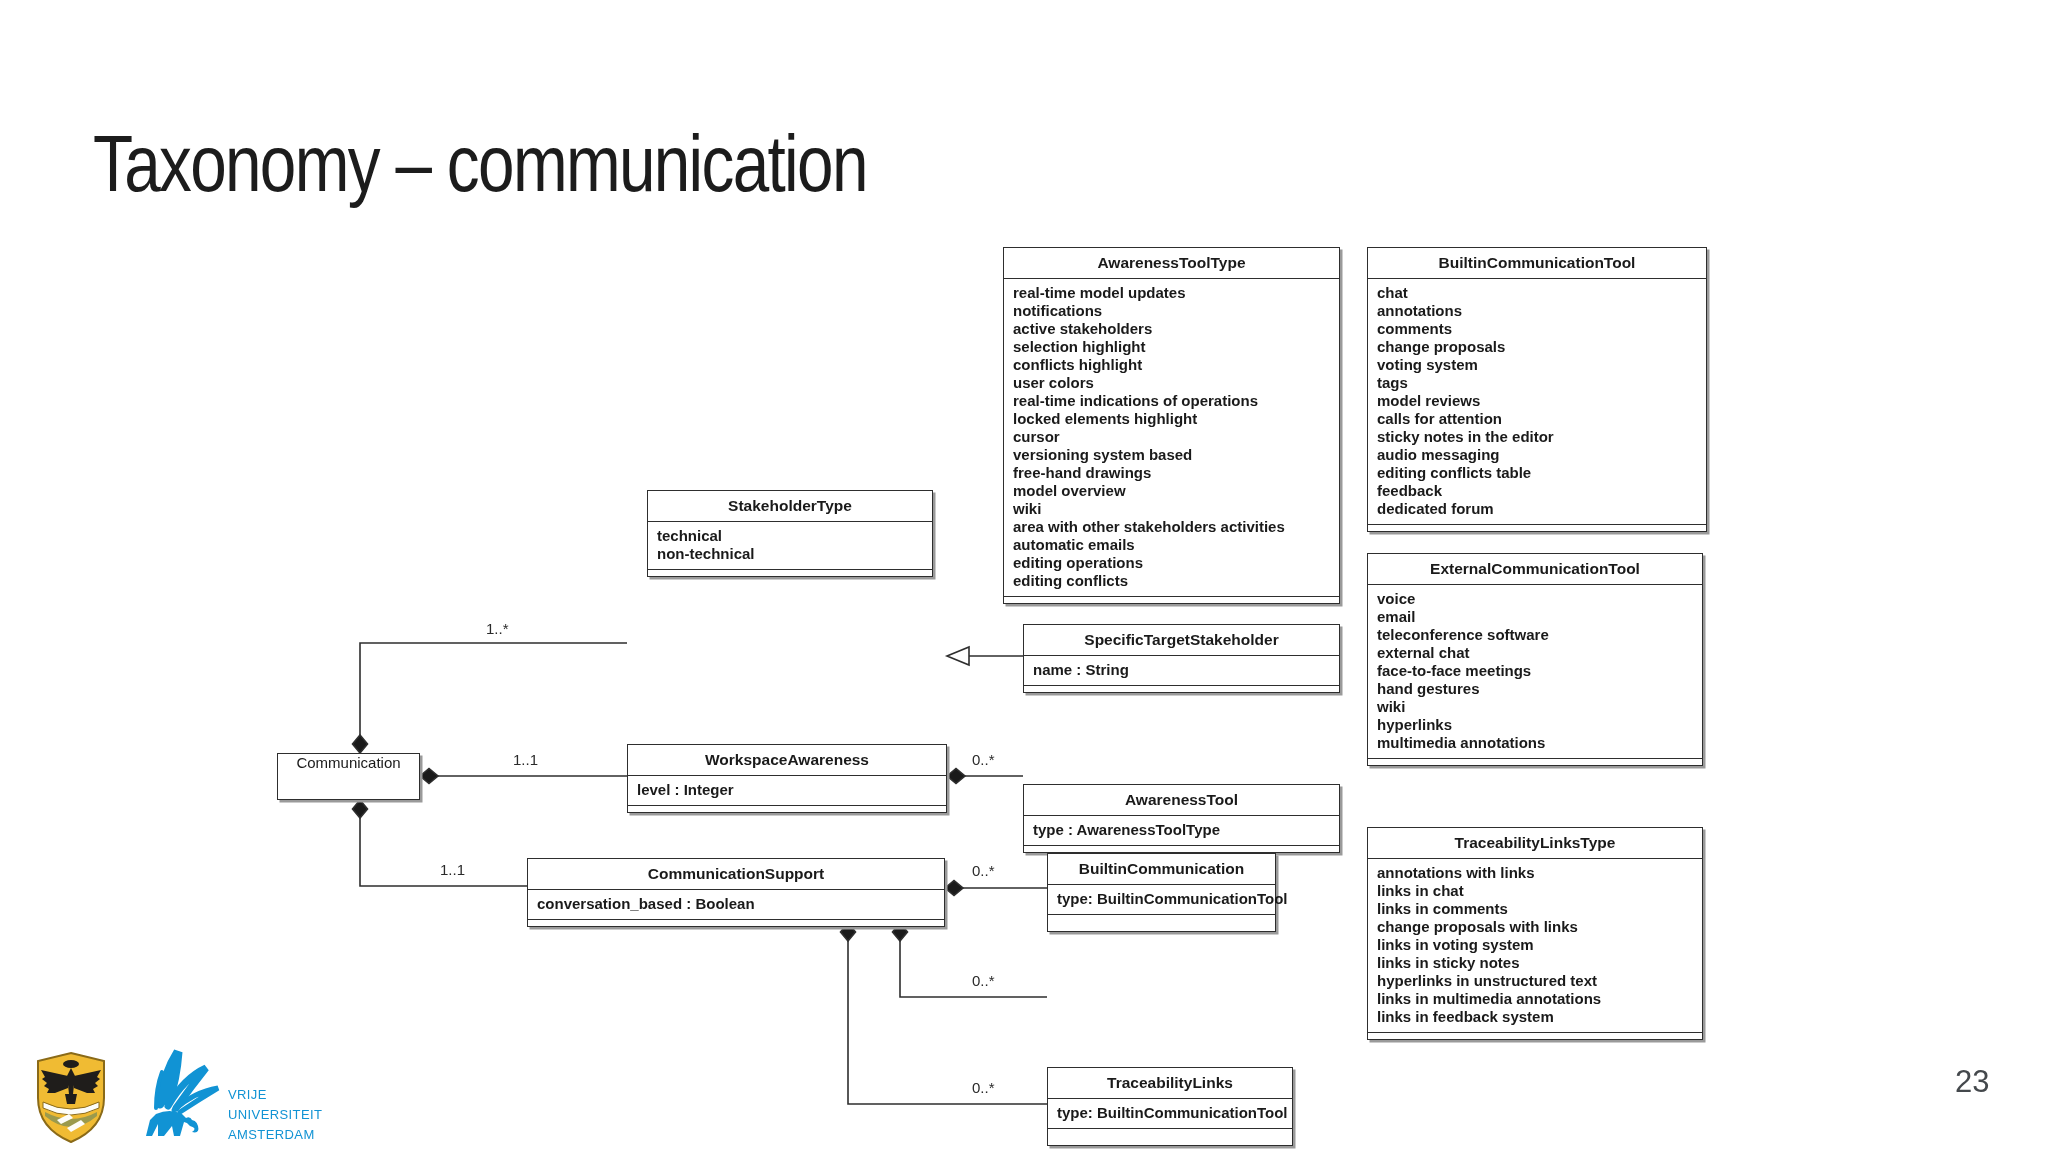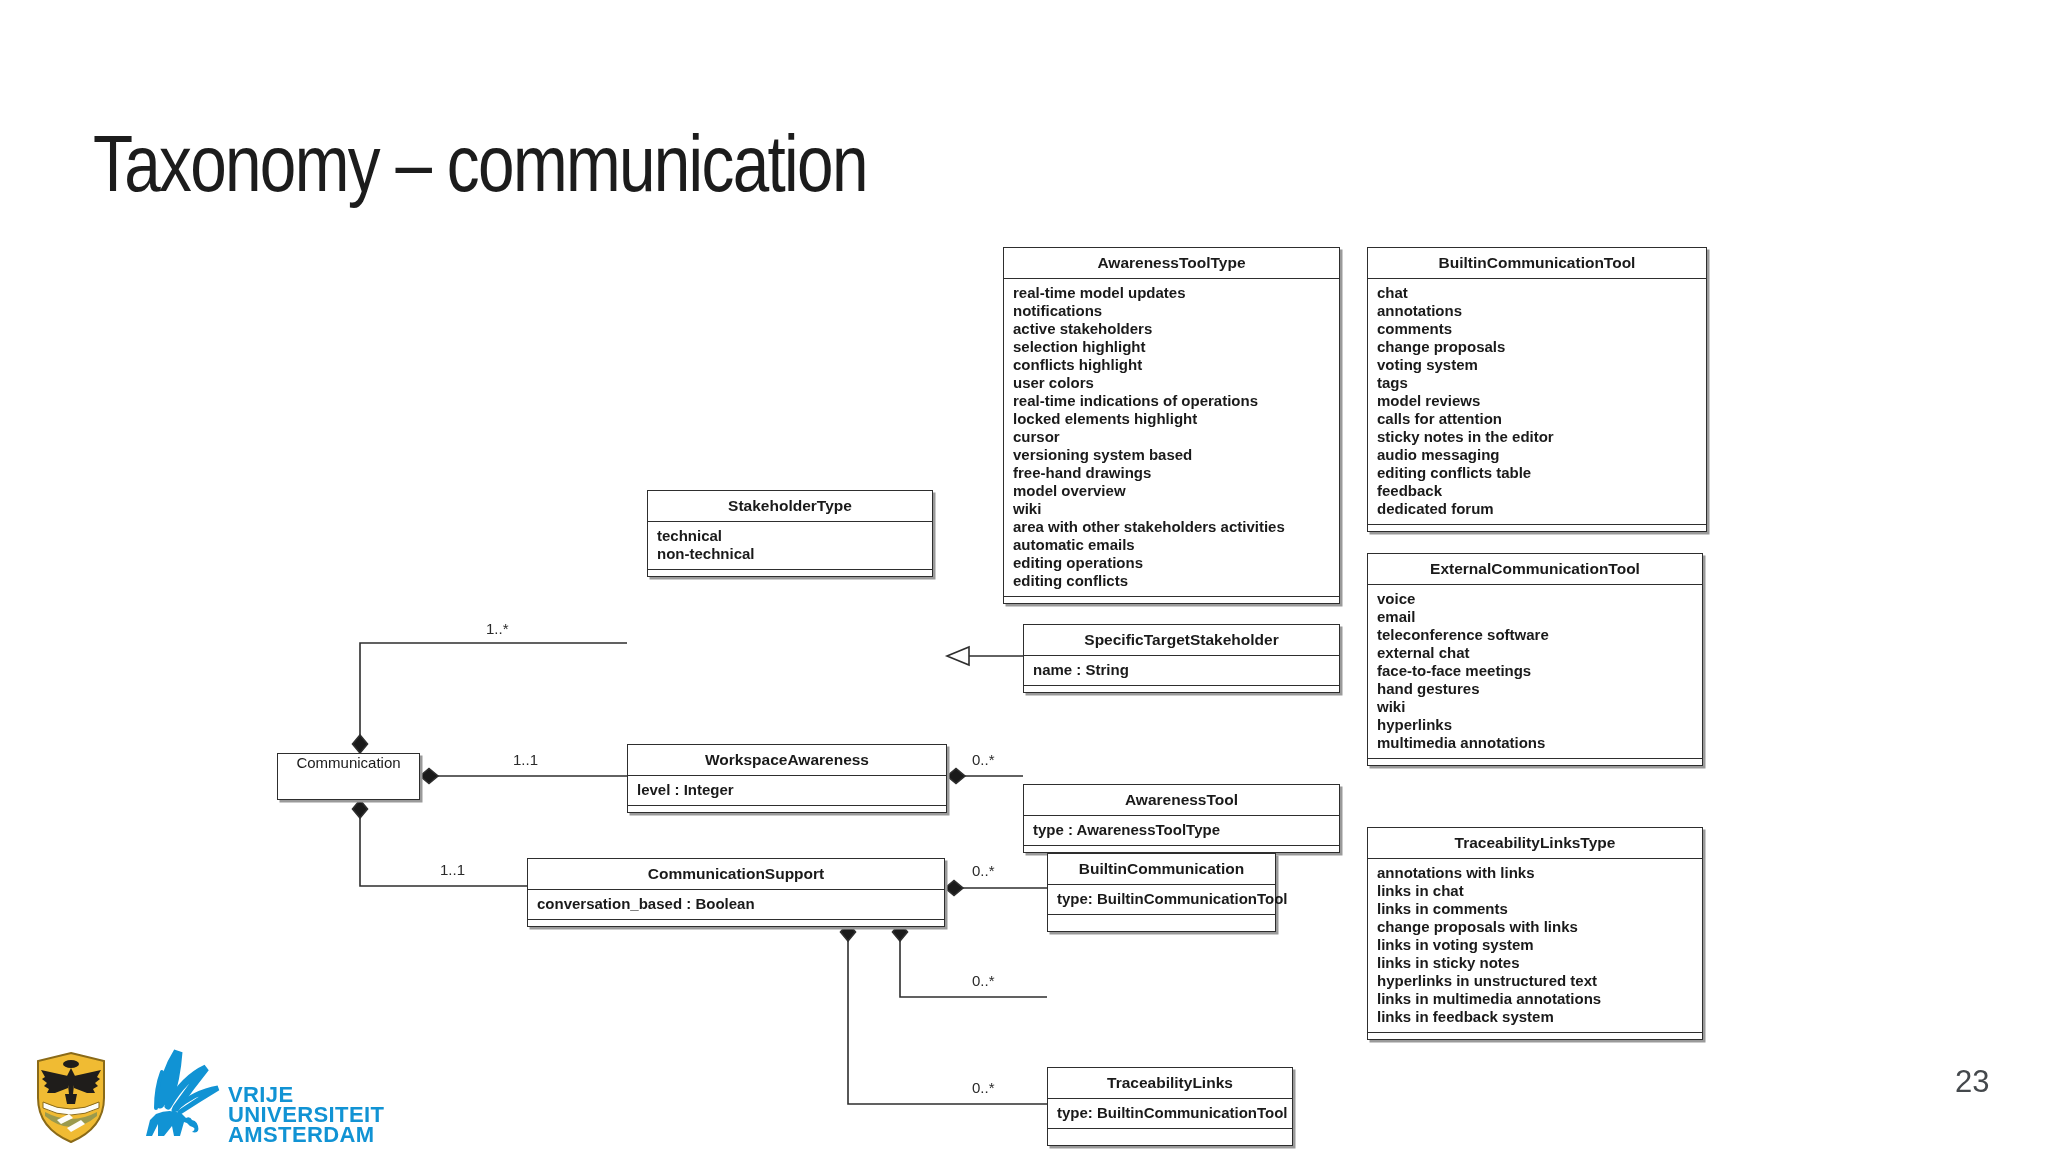--- a/index.html
+++ b/index.html
@@ -21,21 +21,21 @@
   .uml-box .footer.tall{height:16px;}
   .uml-box.simple{display:flex;align-items:flex-start;justify-content:center;
        font-size:15px;}
 
   .mult-label{position:absolute;font-size:15px;color:#2a2a2a;}
 
   svg.connectors{position:absolute;left:0;top:0;pointer-events:none;}
 
   .page-number{position:absolute;left:1955px;top:1064px;font-size:31px;color:#44484c;}
 
-  .vu-text{position:absolute;left:228px;top:1085px;font-weight:bold;font-size:22px;
+  .vu-text{position:absolute;left:228px;top:1085px;font-weight:normal;font-size:13px;
        line-height:20px;letter-spacing:0.4px;color:#1193d4;}
   .logo{position:absolute;}
 </style>
 </head>
 <body>
 
 <div class="slide">
 
   <div class="slide-title">Taxonomy – communication</div>
 

